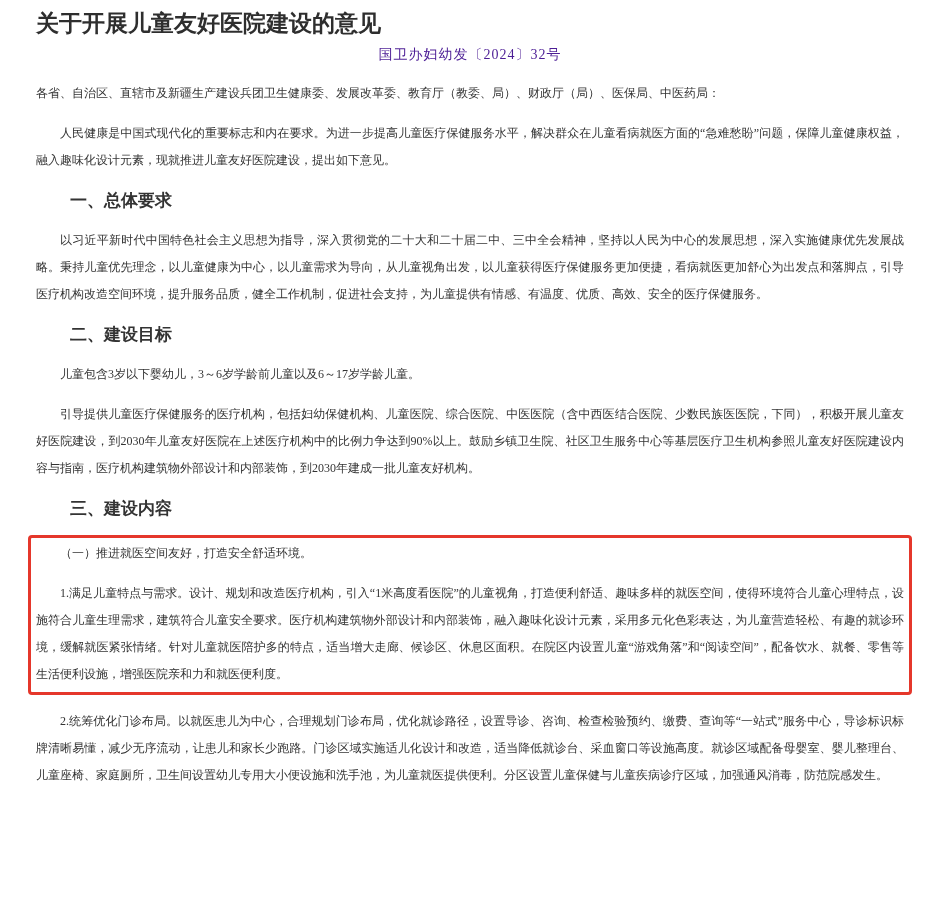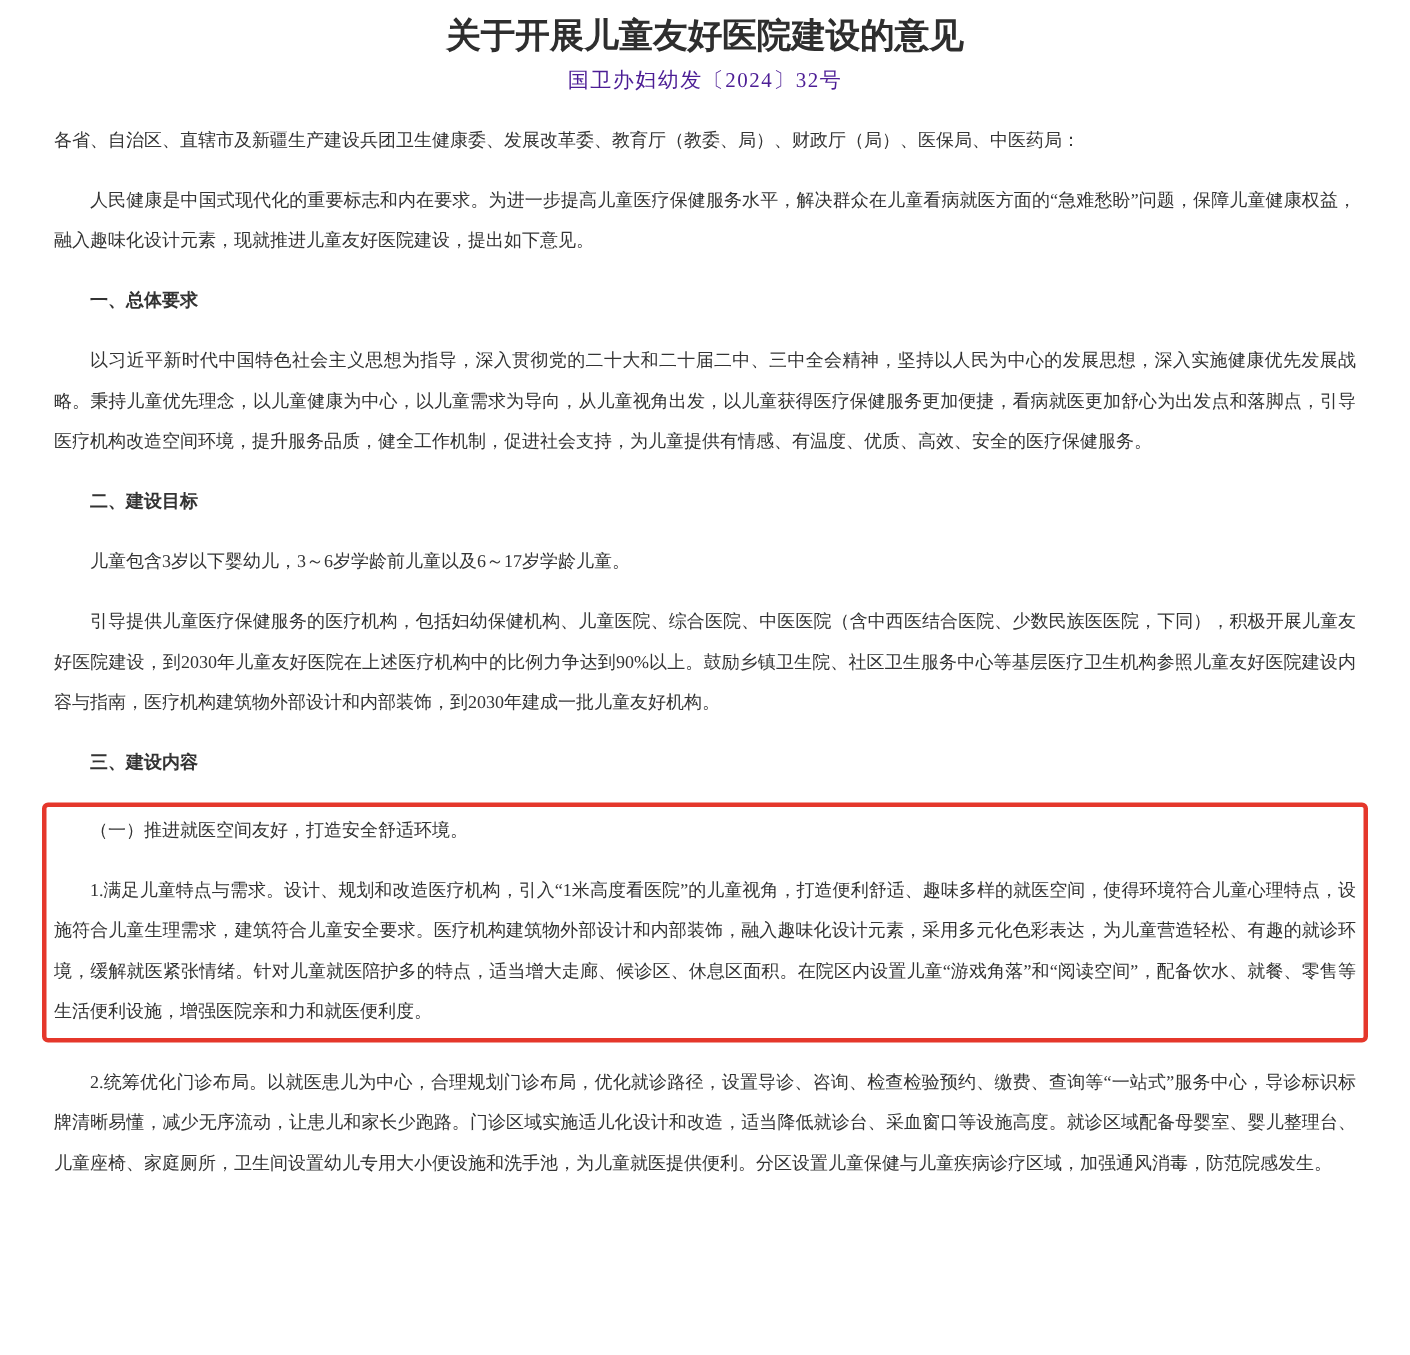--- a/index.html
+++ b/index.html
@@ -11,21 +11,21 @@
   .doc {
     box-sizing: border-box;
     width: 940px;
     min-height: 903px;
     padding: 6px 36px 6px 36px;
     font-family: "Liberation Serif", serif;
     color: #333333;
   }
   .doc-title {
     margin: 2px 0 0 0;
-    text-align: center;
+    text-align: left;
     font-size: 23px;
     line-height: 32px;
     font-weight: bold;
     color: #2e2e2e;
     font-family: "Liberation Serif", serif;
   }
   .doc-number {
     margin-top: 6px;
     text-align: center;
     font-size: 14px;
@@ -39,21 +39,21 @@
     margin: 13px 0;
     text-indent: 2em;
     text-align: justify;
     color: #333333;
   }
   p.salutation {
     text-indent: 0;
     margin: 16px 0 13px 0;
   }
   h2.sec-heading {
-    font-size: 12px;
+    font-size: 17px;
     line-height: 27px;
     margin: 13px 0;
     text-indent: 2em;
     font-weight: bold;
     color: #333333;
     font-family: "Liberation Sans", sans-serif;
   }
   .highlight-box {
     border: 3px solid #e5372b;
     border-radius: 4px;

